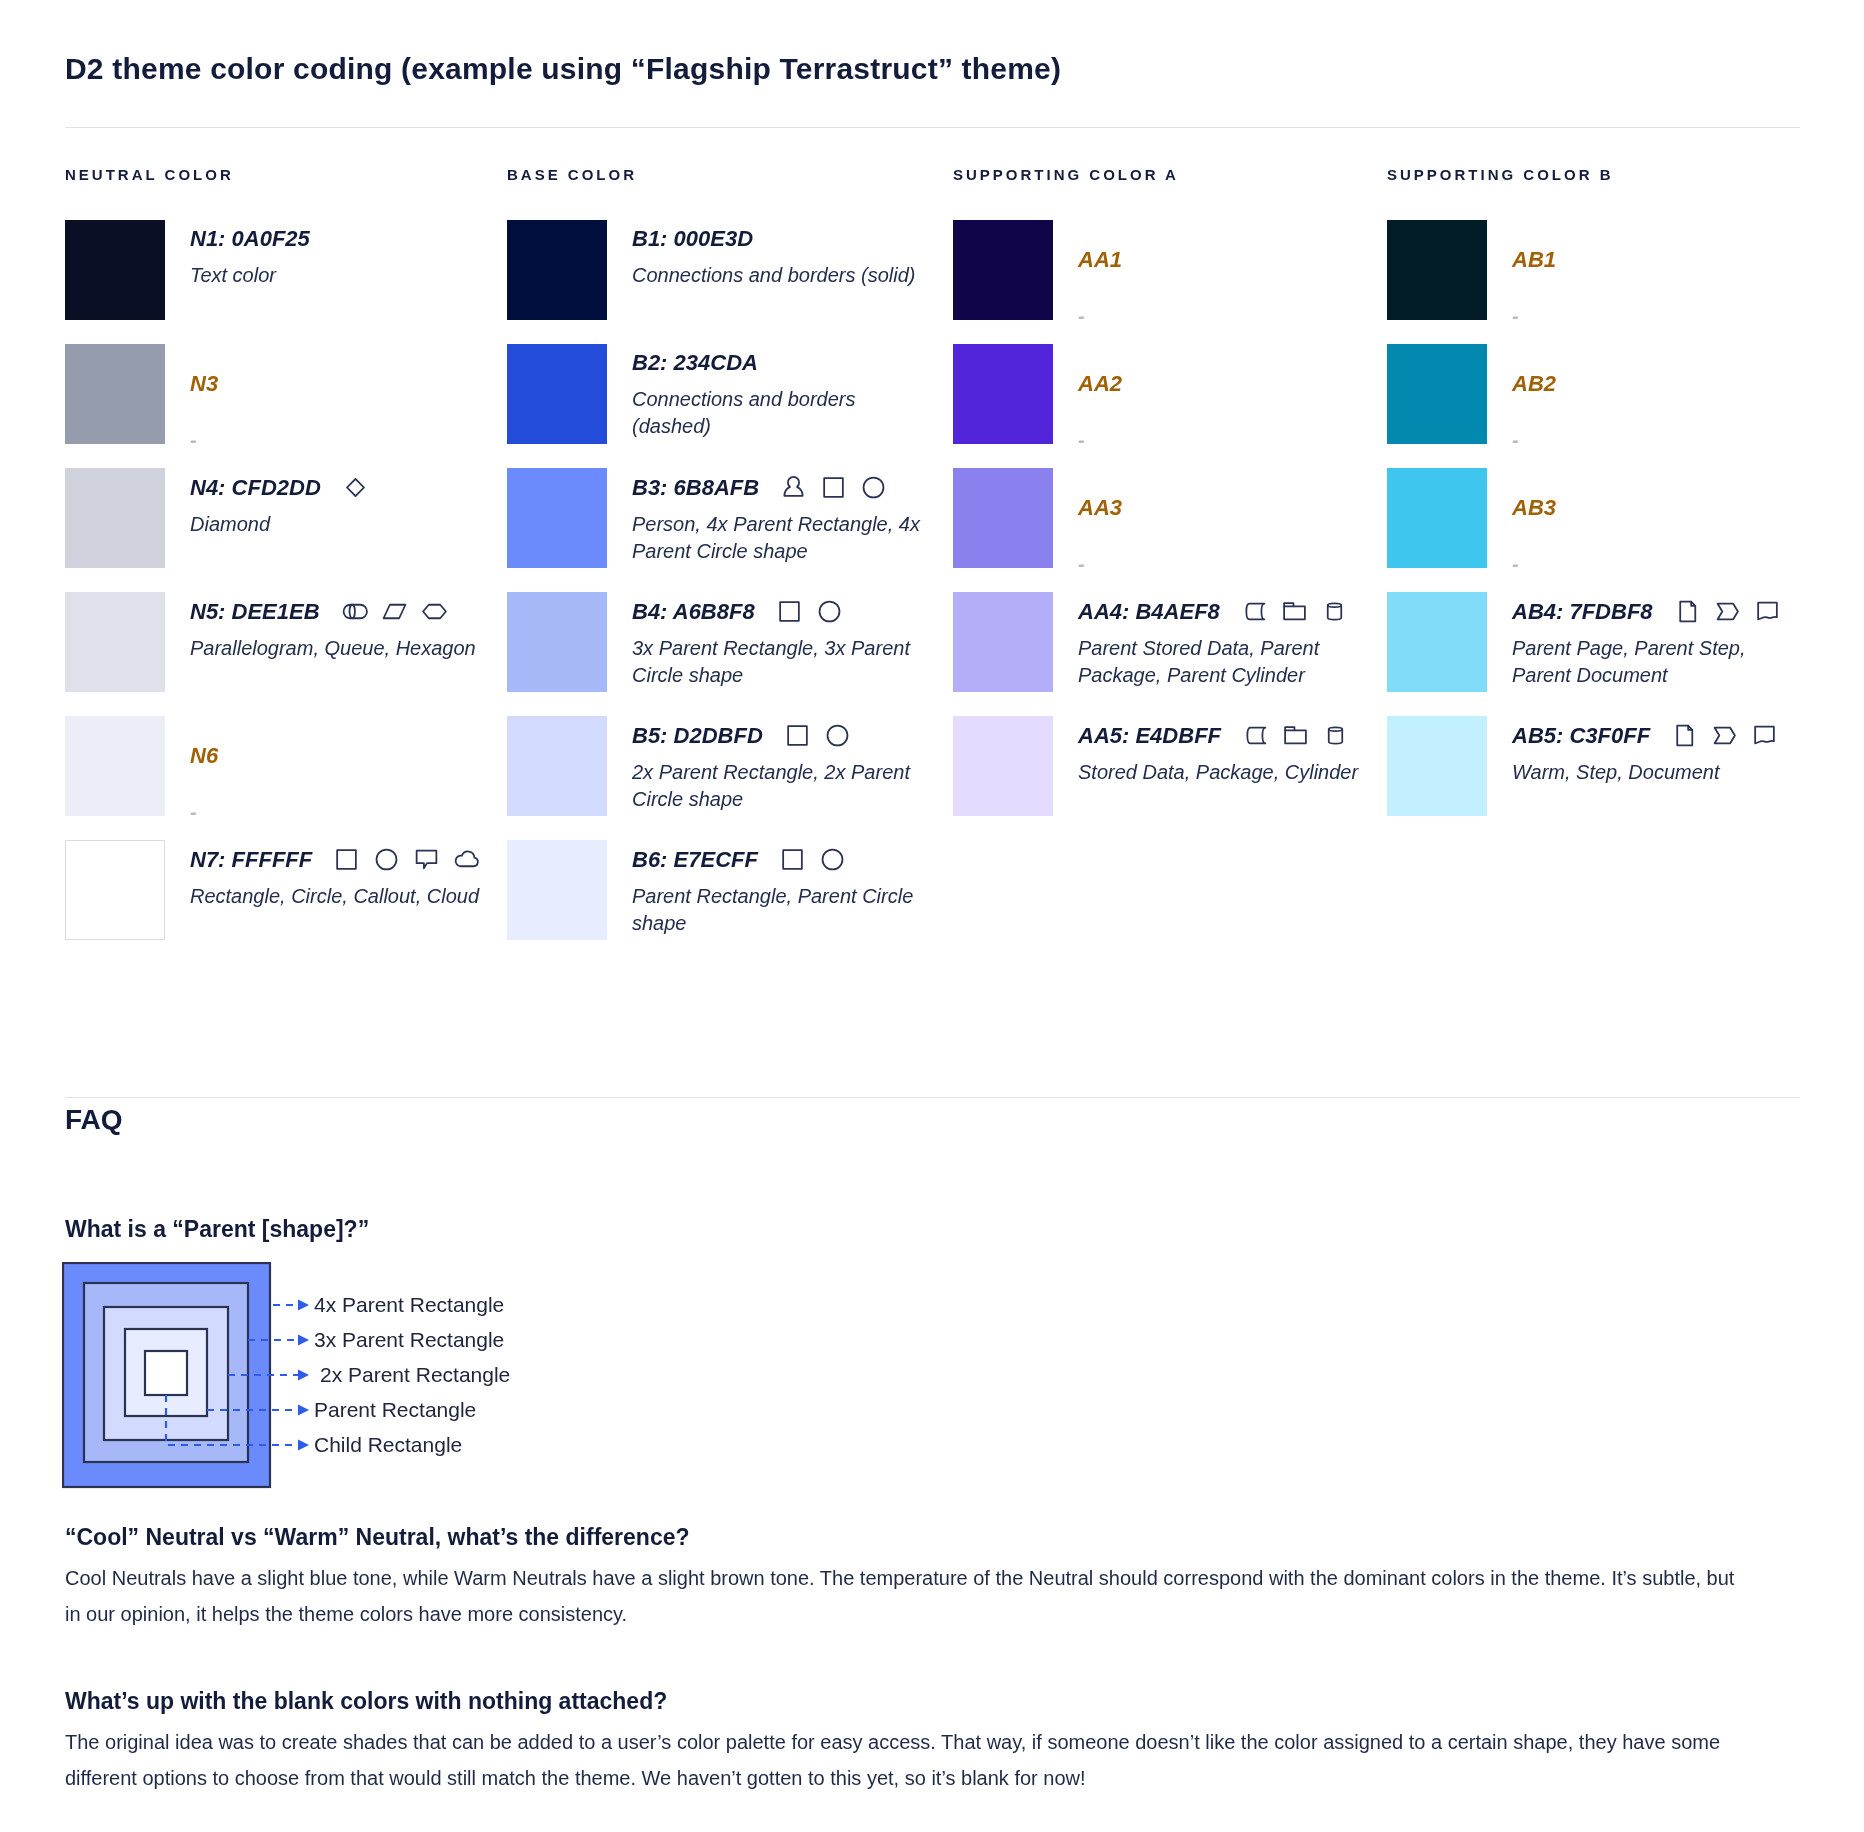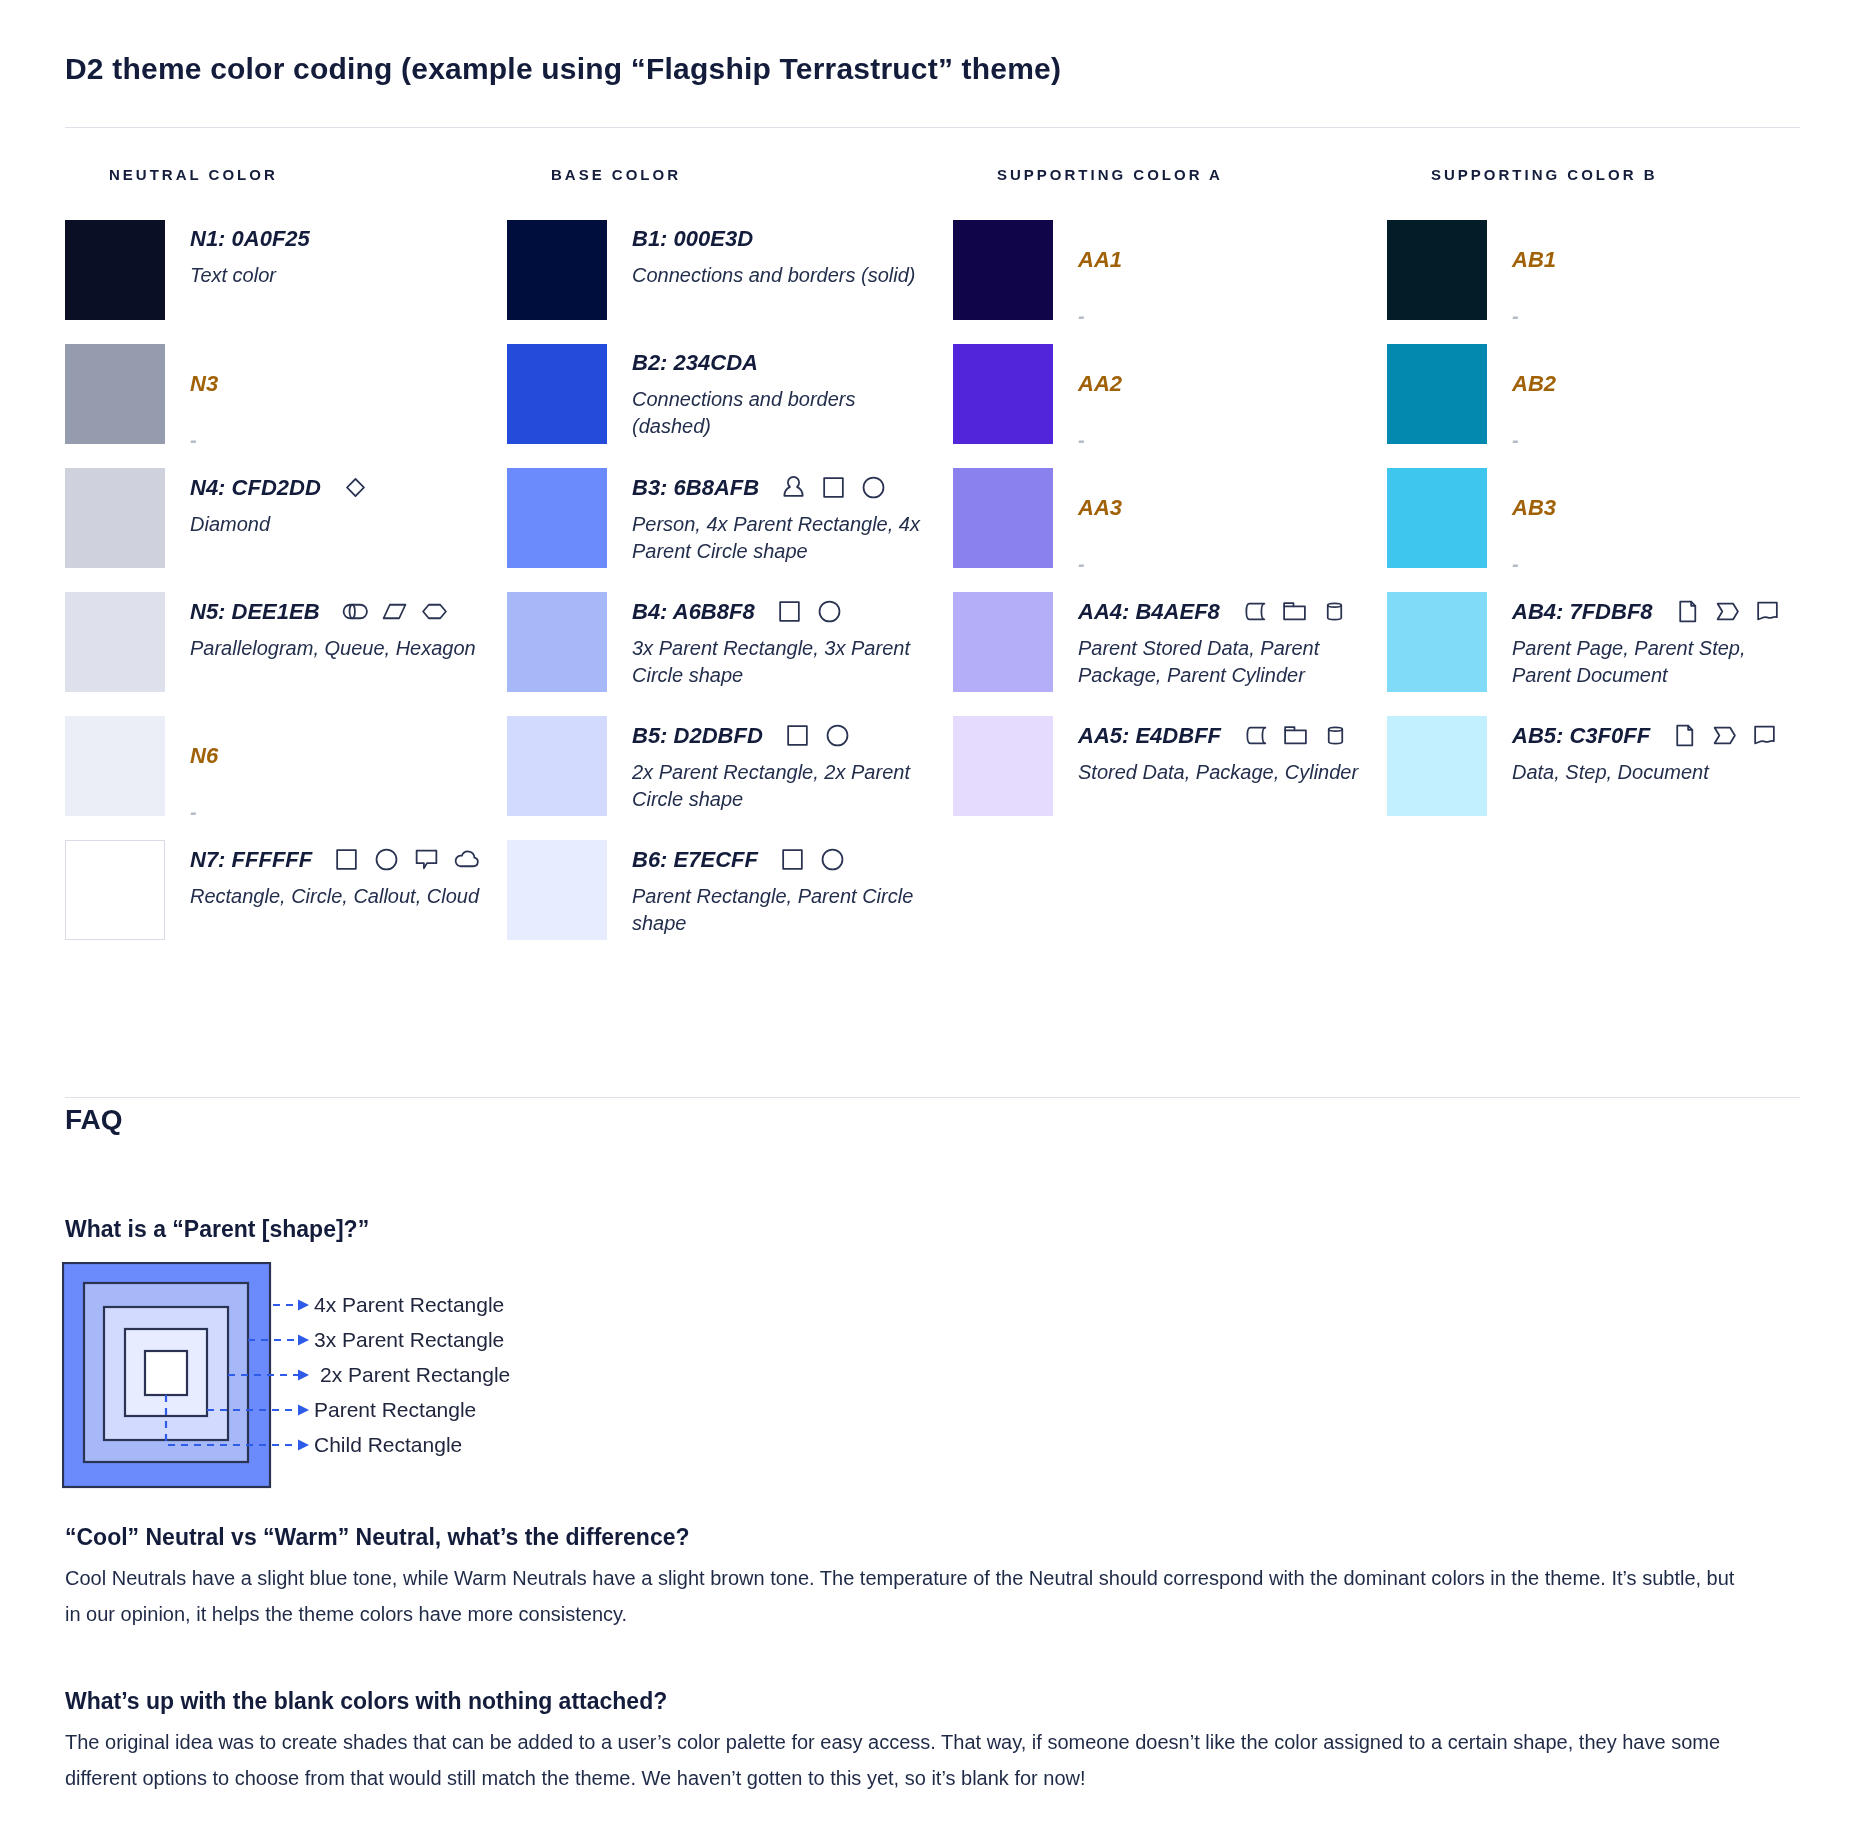--- a/index.html
+++ b/index.html
@@ -6,21 +6,21 @@
   html,body { background:#ffffff; }
   body { font-family:"Liberation Sans","DejaVu Sans",sans-serif; color:#1f2a47; }
   .page { position:relative; width:1864px; height:1832px; background:#fff; overflow:hidden; }
 
   .page-title { position:absolute; left:65px; top:52px; font-size:30px; font-weight:bold; color:#131c3b; letter-spacing:0.2px; }
   .divider { position:absolute; left:65px; width:1735px; height:1px; background:#dee1e8; }
   #divider-top { top:127px; }
   #divider-bottom { top:1097px; }
 
   .palette { position:absolute; left:65px; top:166px; width:1740px; display:grid; grid-template-columns:442px 446px 434px 412px; }
-  .pal-header { font-size:15px; font-weight:bold; letter-spacing:3px; color:#141d3c; height:20px; margin-bottom:34px;margin-left:44px; }
+  .pal-header { font-size:15px; font-weight:bold; letter-spacing:3px; color:#141d3c; height:20px; margin-bottom:34px; }
   .pal-row { display:flex; height:100px; margin-bottom:24px;font-style:italic; }
   .swatch { width:100px; height:100px; flex:0 0 100px; }
   .swatch.bordered { border:1px solid #d9dce6; }
   .row-text { margin-left:25px; width:295px; padding-top:6px; }
   .label-row { display:flex; align-items:center; gap:13px; }
   .row-label { font-size:22px; font-weight:bold; color:#131c3b; white-space:nowrap; }
   .row-desc { margin-top:10px; font-size:20px; line-height:27px; color:#232e4d; }
   .pal-row.blank .row-label { color:#a16207;margin-top:21px; }
   .pal-row.blank .row-desc { color:#b6bbc8; margin-top:30px; font-weight:bold; }
   .icon { width:27px; height:27px; flex:0 0 27px; stroke:#2a3352; stroke-width:1.7; fill:none; stroke-linejoin:round; stroke-linecap:round; }
@@ -341,21 +341,21 @@
                 <path d="M6 3.5 H16.5 L20.5 7.5 V22.5 H6 Z"></path>
                 <path d="M16.5 3.5 V7.5 H20.5"></path>
               </svg>
               <svg class="icon" viewBox="0 0 26 26">
                 <path d="M3.5 5.5 H18.5 L23 13 L18.5 20.5 H3.5 L8 13 Z"></path>
               </svg>
               <svg class="icon" viewBox="0 0 26 26">
                 <path d="M4 4.5 H22 V18.5 C19.5 16.8 16.5 20.3 13.4 18.9 C10.3 17.5 7.3 19.6 4 20.6 Z"></path>
               </svg>
             </div>
-            <div class="row-desc">Data, Step, Document</div>
+            <div class="row-desc">Warm, Step, Document</div>
           </div>
         </div>
       </div>
     </div>
 
   <div class="divider" id="divider-bottom"></div>
 
   <h2 class="faq-title">FAQ</h2>
 
   <h3 class="faq-q" id="q1">What is a “Parent [shape]?”</h3>

